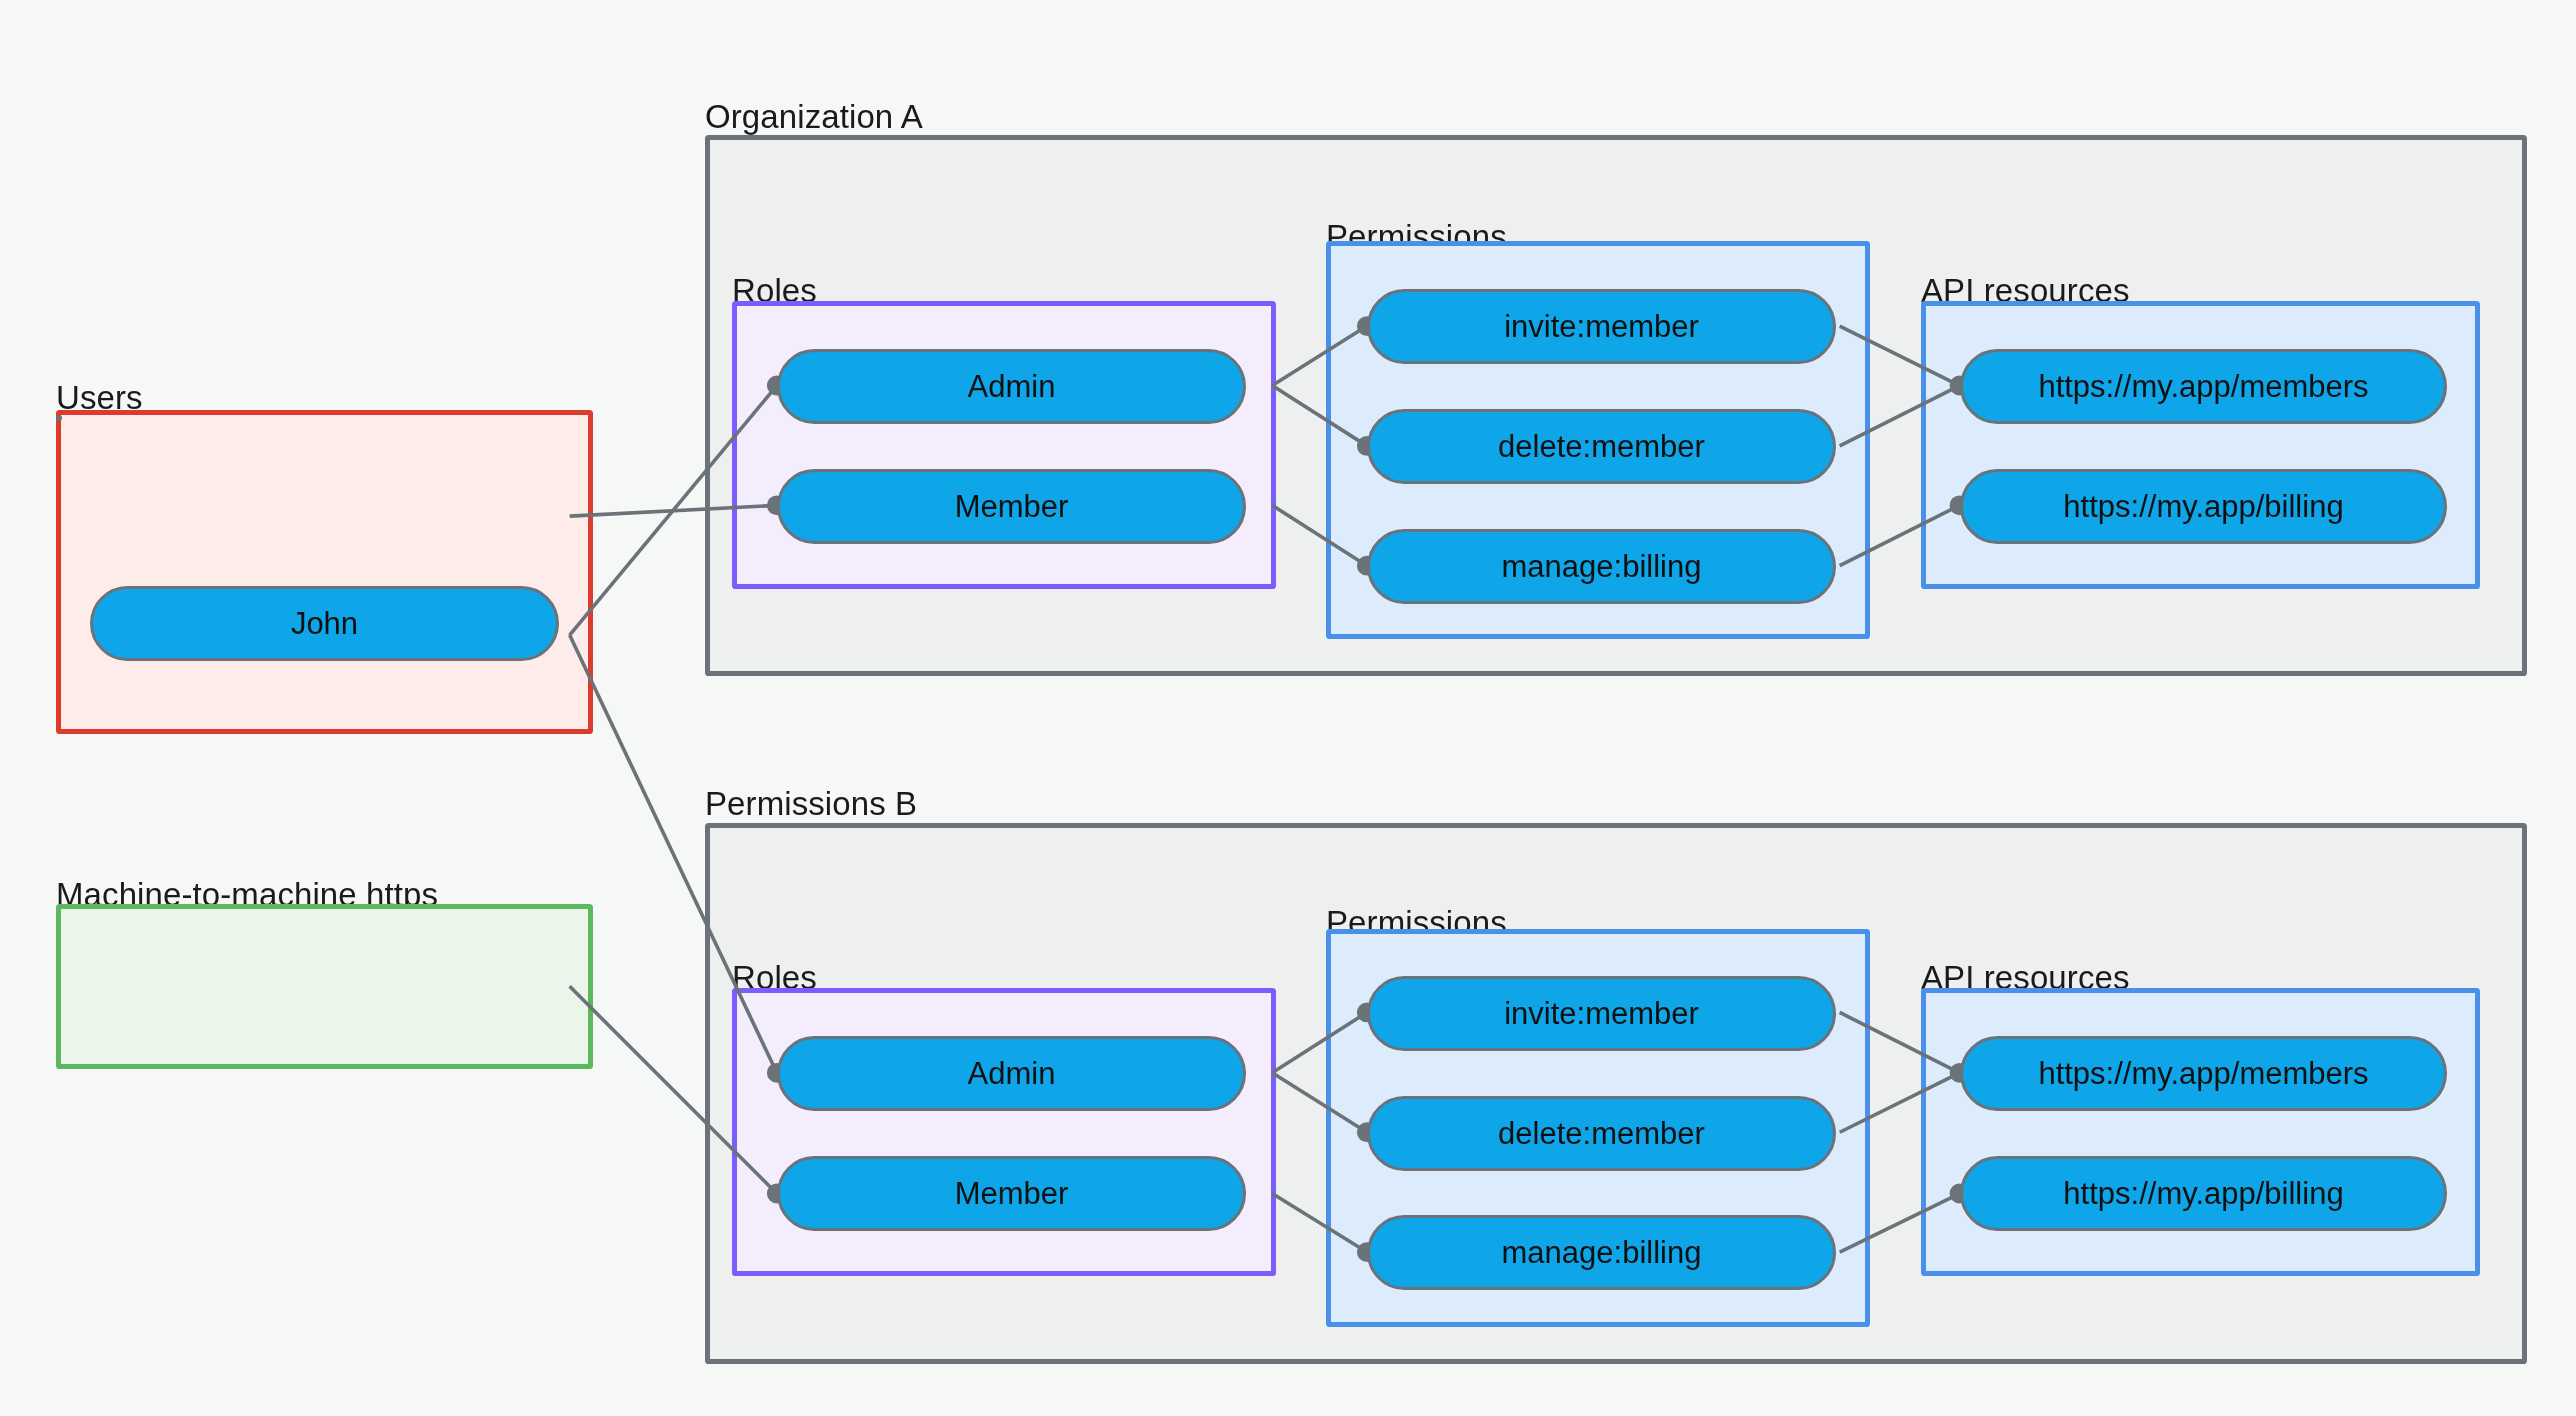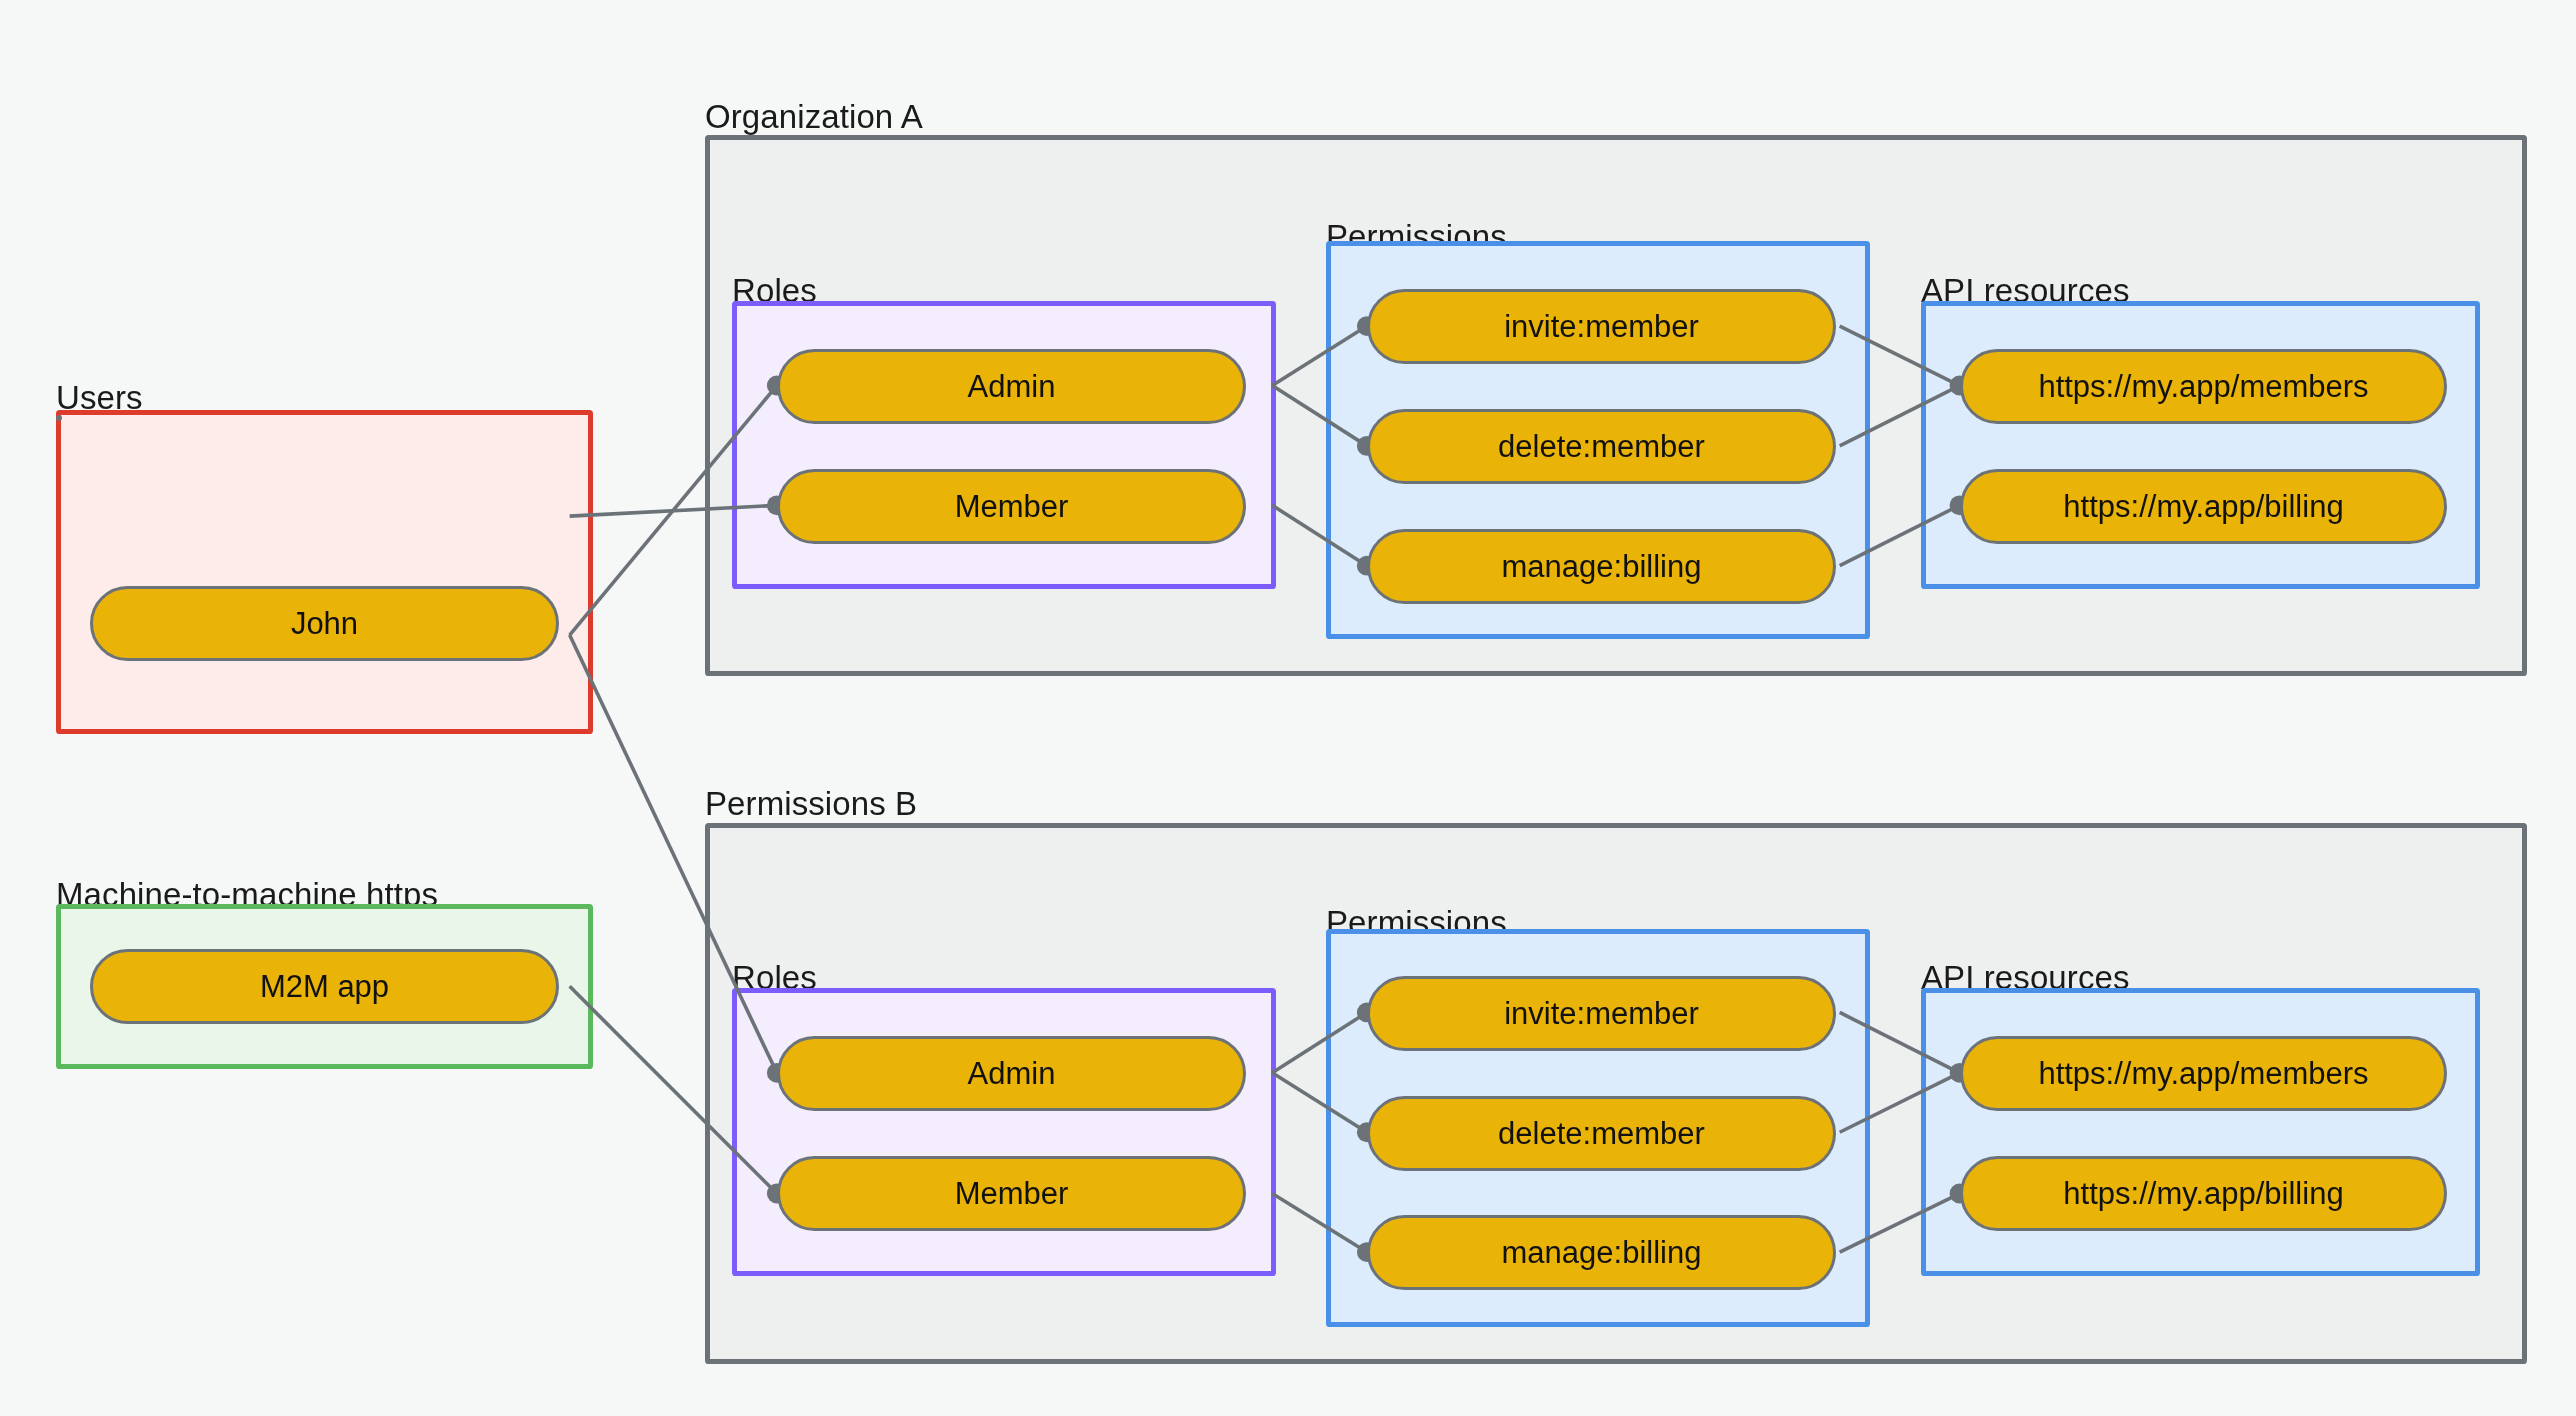--- a/index.html
+++ b/index.html
@@ -32,21 +32,21 @@
   .box-m2m        {border:5.4px solid #5cb85c; background:#eaf6ea;}
   .box-org        {border:5.4px solid #6b7278; background:#eeefef;}
   .box-roles      {border:5.4px solid #7c5cfa; background:#f3edfd;}
   .box-perms      {border:5.4px solid #4a90e8; background:#ddecfd;}
   .box-api        {border:5.4px solid #4a90e8; background:#ddecfd;}
 
   
   .pill{
     position:absolute;
     box-sizing:border-box;
-    background:#eab308;
+    background:#0ea5e9;
     border:3.6px solid #6b7278;
     border-radius:900px;
     display:flex;
     align-items:center;
     justify-content:center;
     font-size:31px;
     color:#111111;
     white-space:nowrap;
     z-index:3;
   }
@@ -110,21 +110,20 @@
   <div class="group-label" style="left:56px;top:335px;">Users</div>
 
   <div class="container-box box-users" style="left:56px;top:410px;width:537px;height:324px;">
     <div class="pill" style="left:-5.4px;top:0px;"></div>
   </div>
   <div class="pill" style="left:90px;top:586px;width:469px;height:75px;">John</div>
 
   <div class="group-label" style="left:56px;top:832px;">Machine-to-machine https</div>
 
   <div class="container-box box-m2m" style="left:56px;top:904px;width:537px;height:165px;"></div>
-  <div class="pill" style="left:90px;top:949px;width:469px;height:75px;">M2M app</div>
 
   <div class="group-label" style="left:705px;top:54px;">Organization A</div>
 
   <div class="container-box box-org" style="left:705px;top:135px;width:1822px;height:541px;"></div>
 
   <div class="group-label" style="left:732px;top:228px;">Roles</div>
   <div class="container-box box-roles" style="left:732px;top:301px;width:544px;height:288px;"></div>
   <div class="pill" style="left:777px;top:349px;width:469px;height:75px;">Admin</div>
   <div class="pill" style="left:777px;top:469px;width:469px;height:75px;">Member</div>
 

